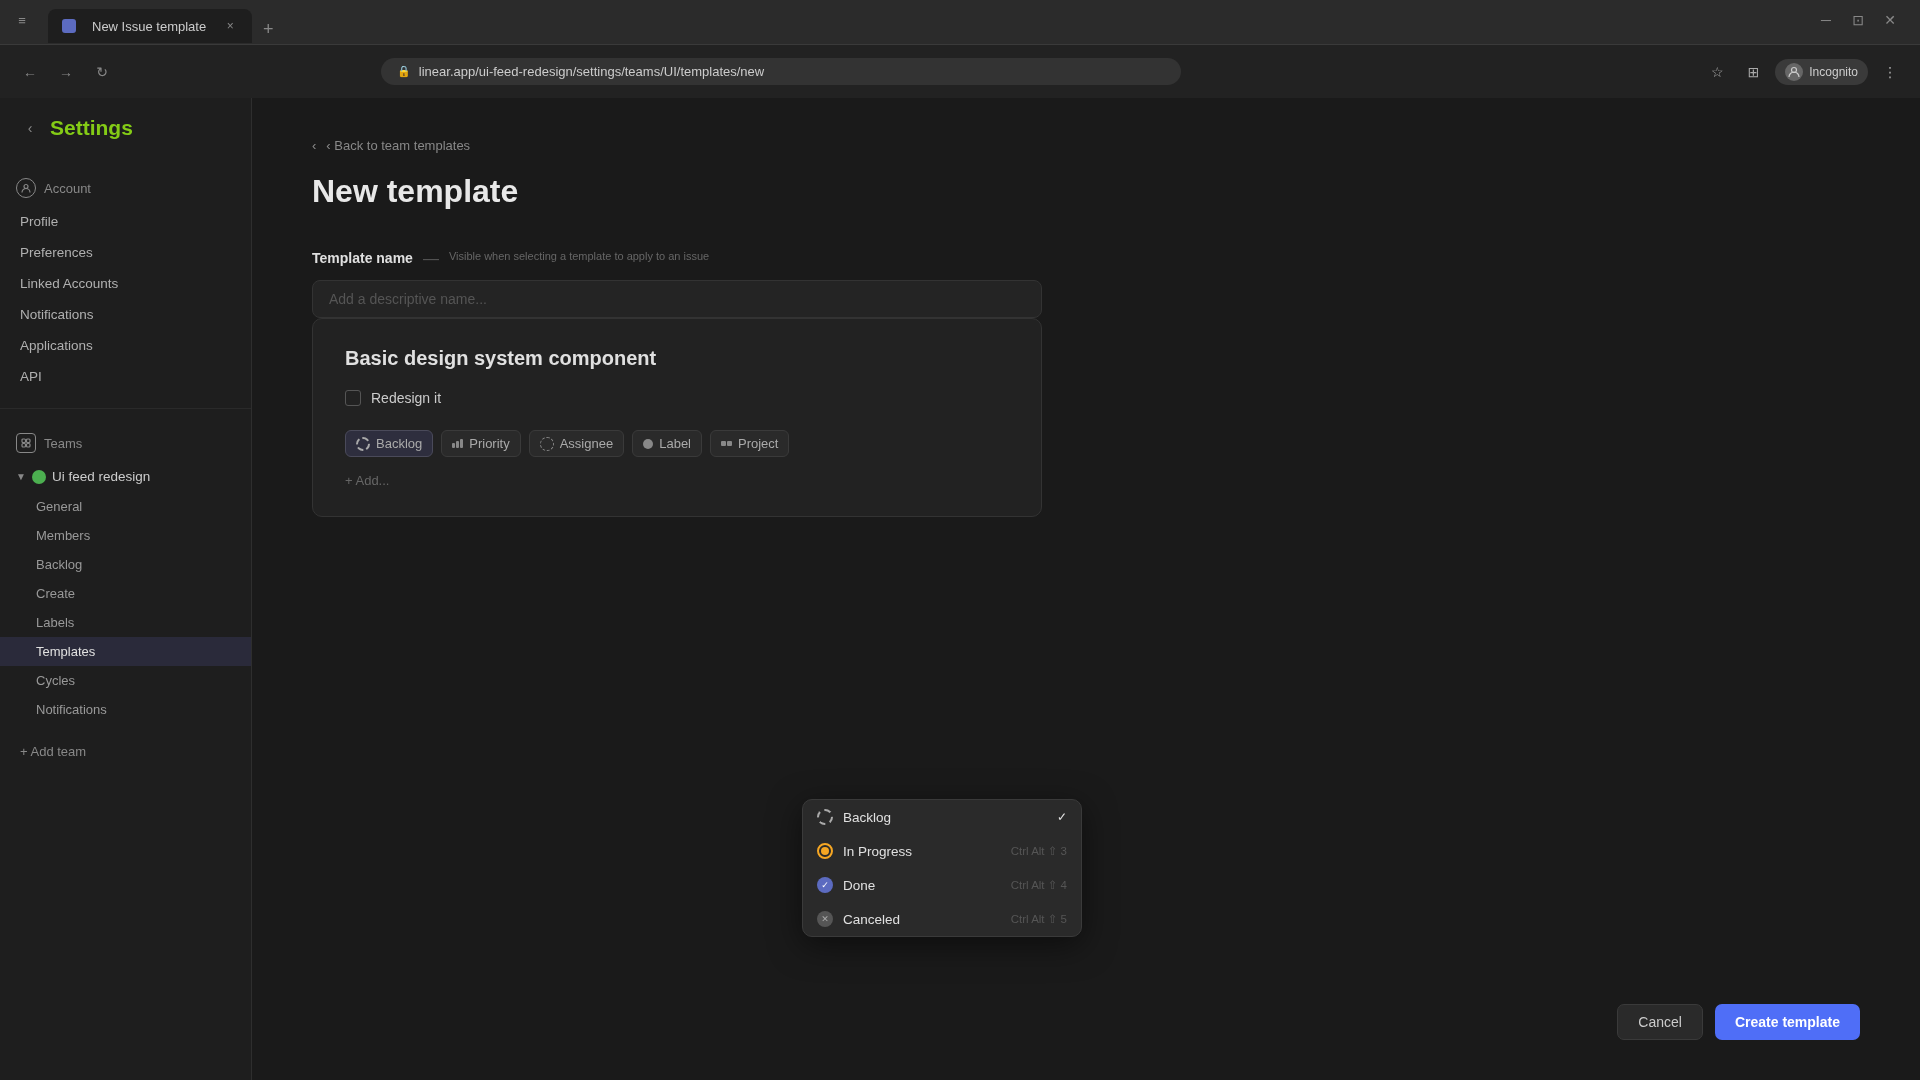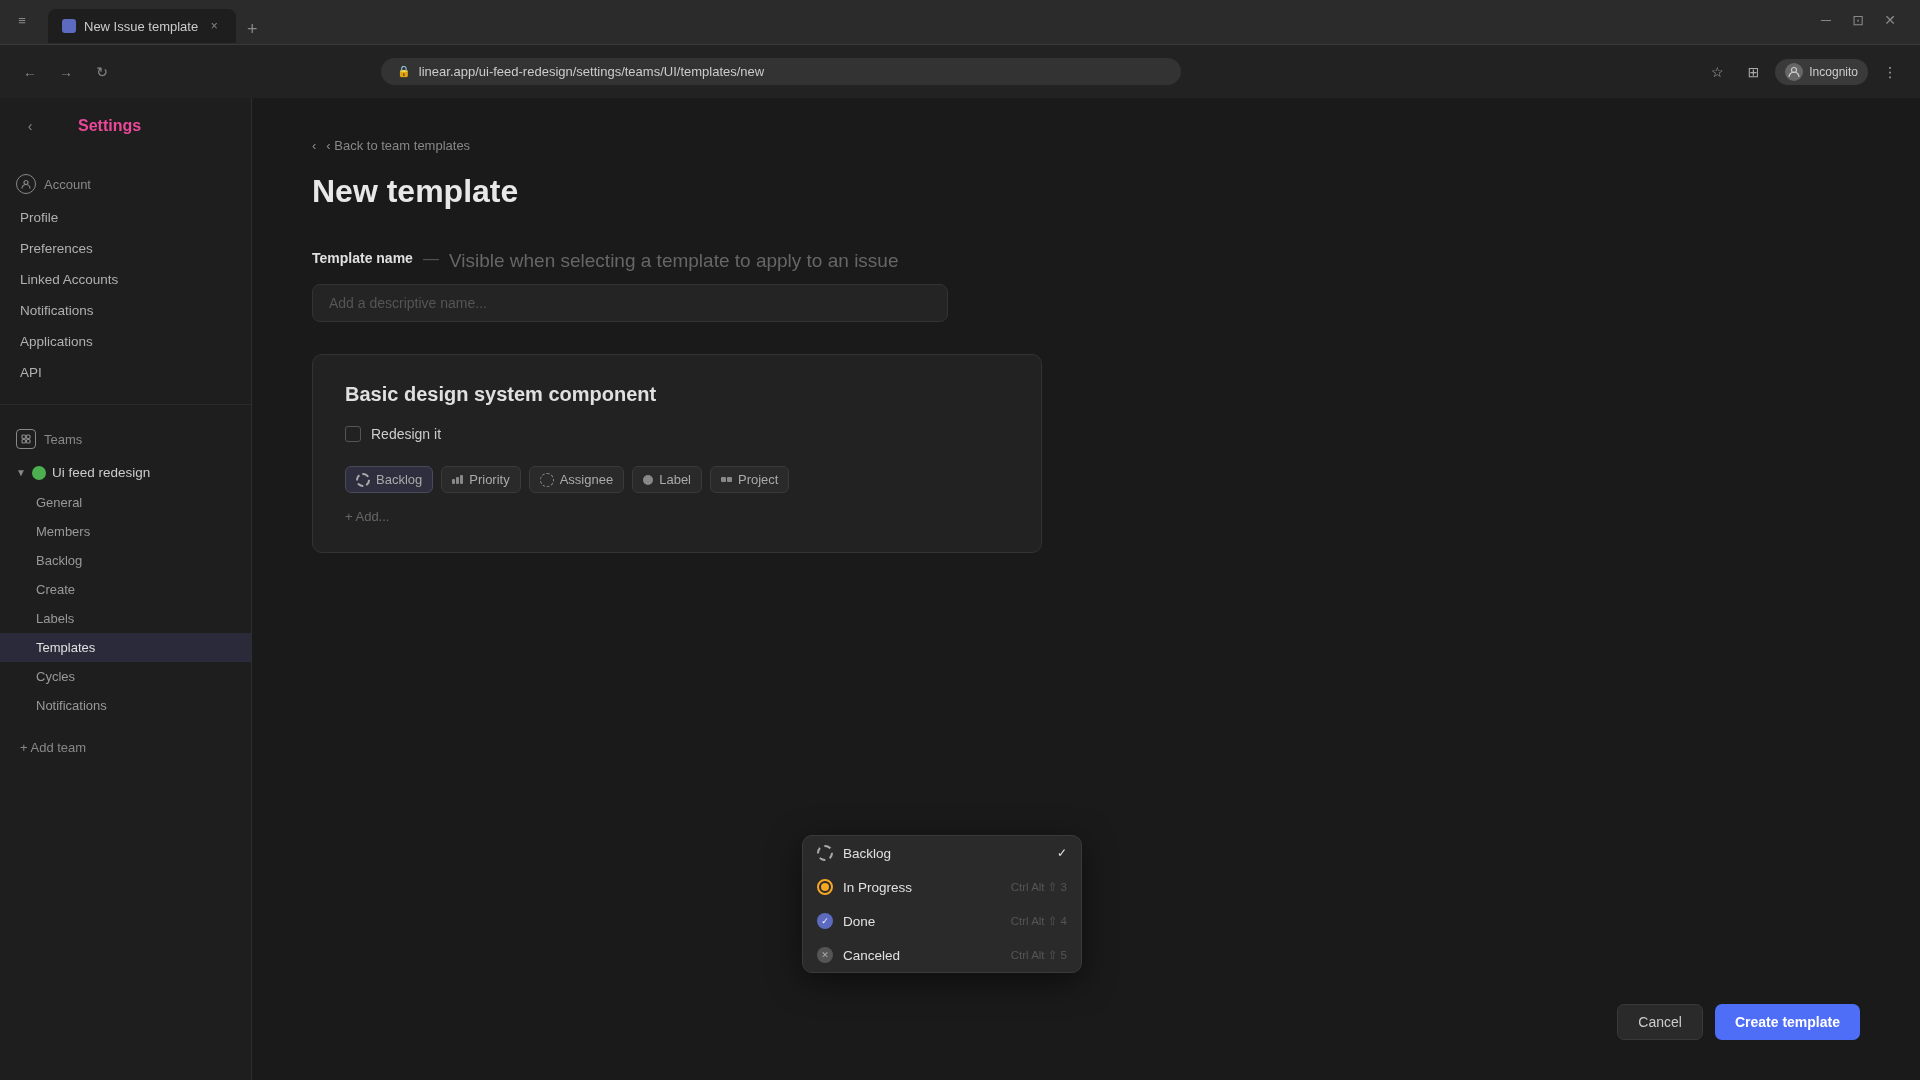--- a/index.html
+++ b/index.html
@@ -25,21 +25,21 @@
     .tab-bar {
       display: flex;
       align-items: center;
       padding: 8px 12px 0;
       gap: 4px;
       height: 44px;
     }
     .tab {
       display: flex;
       align-items: center;
-      gap: 8px;
+      gap: 16px;
       background: #1e1e1e;
       border-radius: 8px 8px 0 0;
       padding: 6px 14px;
       font-size: 13px;
       color: #ccc;
       height: 34px;
     }
     .tab .favicon {
       width: 14px;
       height: 14px;
@@ -173,24 +173,23 @@
       width: 20px;
       height: 20px;
       display: flex;
       align-items: center;
       justify-content: center;
       color: #888;
       cursor: pointer;
       font-size: 14px;
     }
     .sidebar-title {
-      font-size: 16px;
+      font-size: 21px;
       font-weight: 600;
-      color: #ec4899;
-      margin-left: 28px;
+      color: #84cc16;
     }
 
     .sidebar-section {
       padding: 12px 0;
     }
 
     .sidebar-section-header {
       display: flex;
       align-items: center;
       gap: 8px;
@@ -309,34 +308,33 @@
       align-items: flex-start;
       gap: 10px;
       margin-bottom: 12px;
     }
     .template-name-label {
       font-size: 14px;
       font-weight: 600;
       color: #e0e0e0;
     }
     .template-name-hint {
-      font-size: 19px;
+      font-size: 11px;
       color: #666;
     }
 
     .template-name-input {
-      width: 636px;
+      width: 730px;
       padding: 10px 16px;
       background: #242424;
       border: 1px solid #333;
       border-radius: 8px;
       color: #888;
       font-size: 14px;
       outline: none;
-      margin-bottom: 32px;
     }
     .template-name-input::placeholder { color: #555; }
 
     .issue-preview {
       background: #222;
       border: 1px solid #333;
       border-radius: 10px;
       padding: 28px 32px;
       max-width: 730px;
       position: relative;

